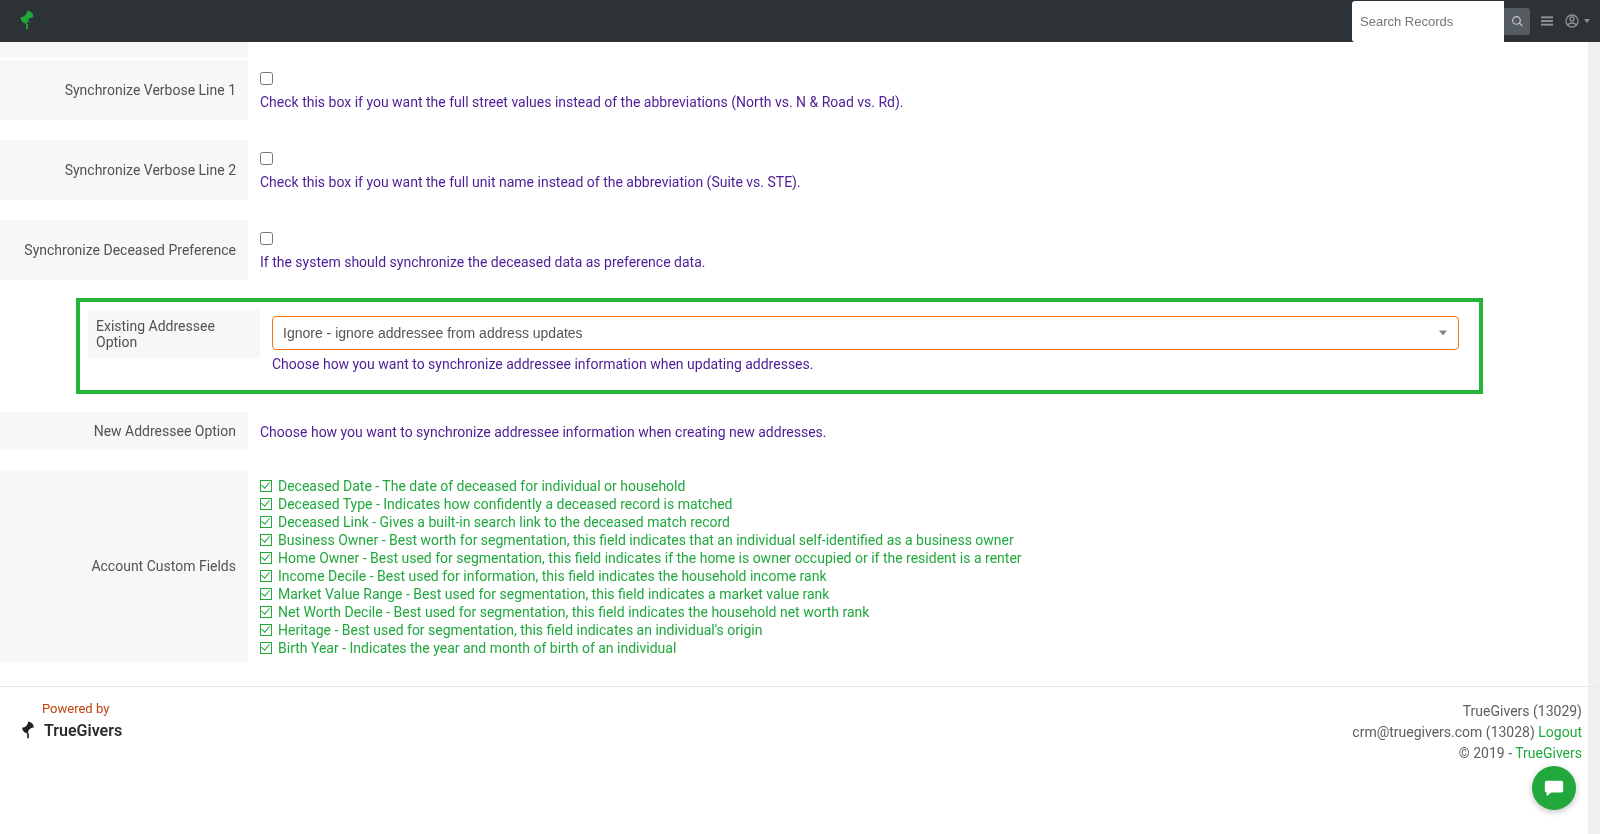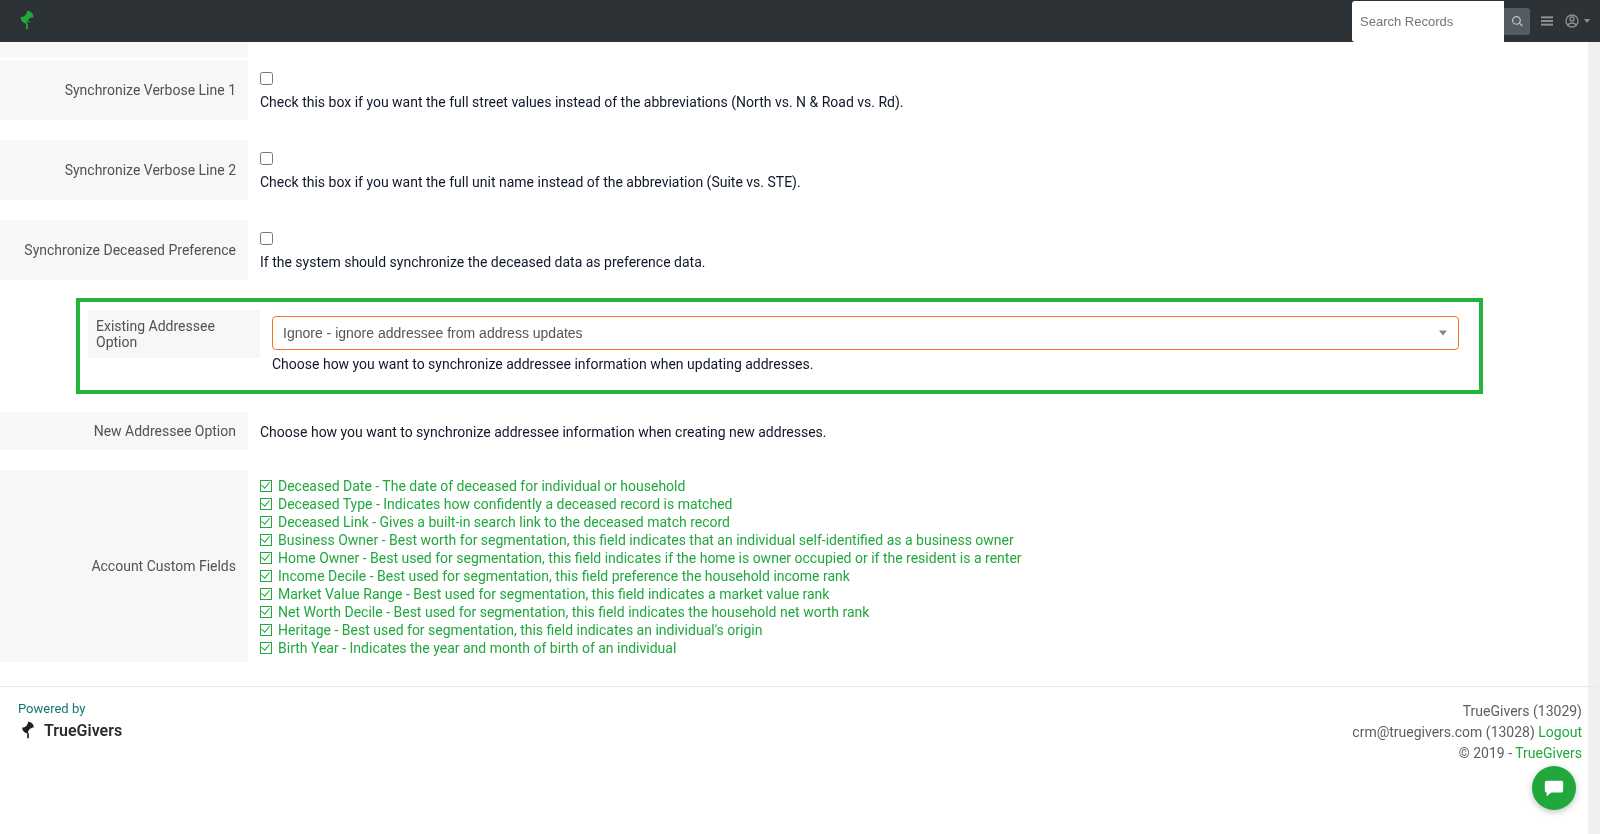--- a/index.html
+++ b/index.html
@@ -38,21 +38,21 @@
 .form-section { margin-top: 4px; }
 .form-row { display: flex; align-items: flex-start; }
 .label-cell {
   width: 248px; min-width: 248px; background: #f7f7f7;
   padding: 8px 12px 8px 8px; text-align: left; color: #515254;
   min-height: 34px; display:flex; align-items:center; justify-content:flex-end;
   font-size: 14px;
 }
 .ctrl-cell { flex: 1; padding: 6px 12px 4px 12px; }
 .ctrl-cell .checkbox { margin-top: 4px; }
-.ctrl-cell .help { color: #0f172a; font-size: 14px; margin-top: 6px; margin-bottom: 6px; padding-left: 0; }
+.ctrl-cell .help { color: #4c1d95; font-size: 14px; margin-top: 6px; margin-bottom: 6px; padding-left: 0; }
 .row-block { border-top: 0; margin-bottom: 0; }
 .row-block .label-cell { align-self: stretch; }
 .row-block.checkbox-row .ctrl-cell { padding-top: 8px; }
 .row-block + .row-block { margin-top: 20px; }
 .row-stub { height: 14px; display:flex; }
 .row-stub .label-cell { min-height: 14px; height: 14px; }
 
 .select {
   width: 100%; border: 1px solid #f97316; border-radius: 4px;
   padding: 8px 28px 8px 10px; font-size: 14px; color: #555;
@@ -83,21 +83,21 @@
   transform: rotate(40deg);
 }
 .cf-label { color: #20a83d; font-size: 14px; cursor: pointer; }
 
 
 .footer {
   border-top: 1px solid #e8e8e8; margin-top: 24px;
   display: flex; justify-content: space-between; padding: 14px 18px 24px 18px;
   color: #5b5e61; font-size: 14px;
 }
-.footer .left .powered { color: #0f766e; font-size: 13px; margin-bottom: 4px; }
+.footer .left .powered { color: #c2410c; font-size: 13px; margin-bottom: 4px; margin-left: 24px; }
 .footer .left .brand-row { display: flex; align-items: center; gap: 6px; color: #2a2d30; font-weight: 600; font-size: 16px; }
 .footer .left .brand-icon { color: #222; }
 .footer .right { text-align: right; line-height: 1.5; }
 .footer .link { color: #20a83d; text-decoration: none; cursor:pointer; }
 
 
 .chat-bubble {
   position: fixed; right: 24px; bottom: 24px; width: 44px; height: 44px;
   border-radius: 50%; background: #20a83d; color: #fff;
   display: flex; align-items: center; justify-content: center; cursor: pointer;
@@ -225,21 +225,21 @@
           <div class="cf-item">
             <span class="cf-check"></span>
             <a class="cf-label">Business Owner - Best worth for segmentation, this field indicates that an individual self-identified as a business owner</a>
           </div>
           <div class="cf-item">
             <span class="cf-check"></span>
             <a class="cf-label">Home Owner - Best used for segmentation, this field indicates if the home is owner occupied or if the resident is a renter</a>
           </div>
           <div class="cf-item">
             <span class="cf-check"></span>
-            <a class="cf-label">Income Decile - Best used for segmentation, this field preference the household income rank</a>
+            <a class="cf-label">Income Decile - Best used for information, this field indicates the household income rank</a>
           </div>
           <div class="cf-item">
             <span class="cf-check"></span>
             <a class="cf-label">Market Value Range - Best used for segmentation, this field indicates a market value rank</a>
           </div>
           <div class="cf-item">
             <span class="cf-check"></span>
             <a class="cf-label">Net Worth Decile - Best used for segmentation, this field indicates the household net worth rank</a>
           </div>
           <div class="cf-item">

